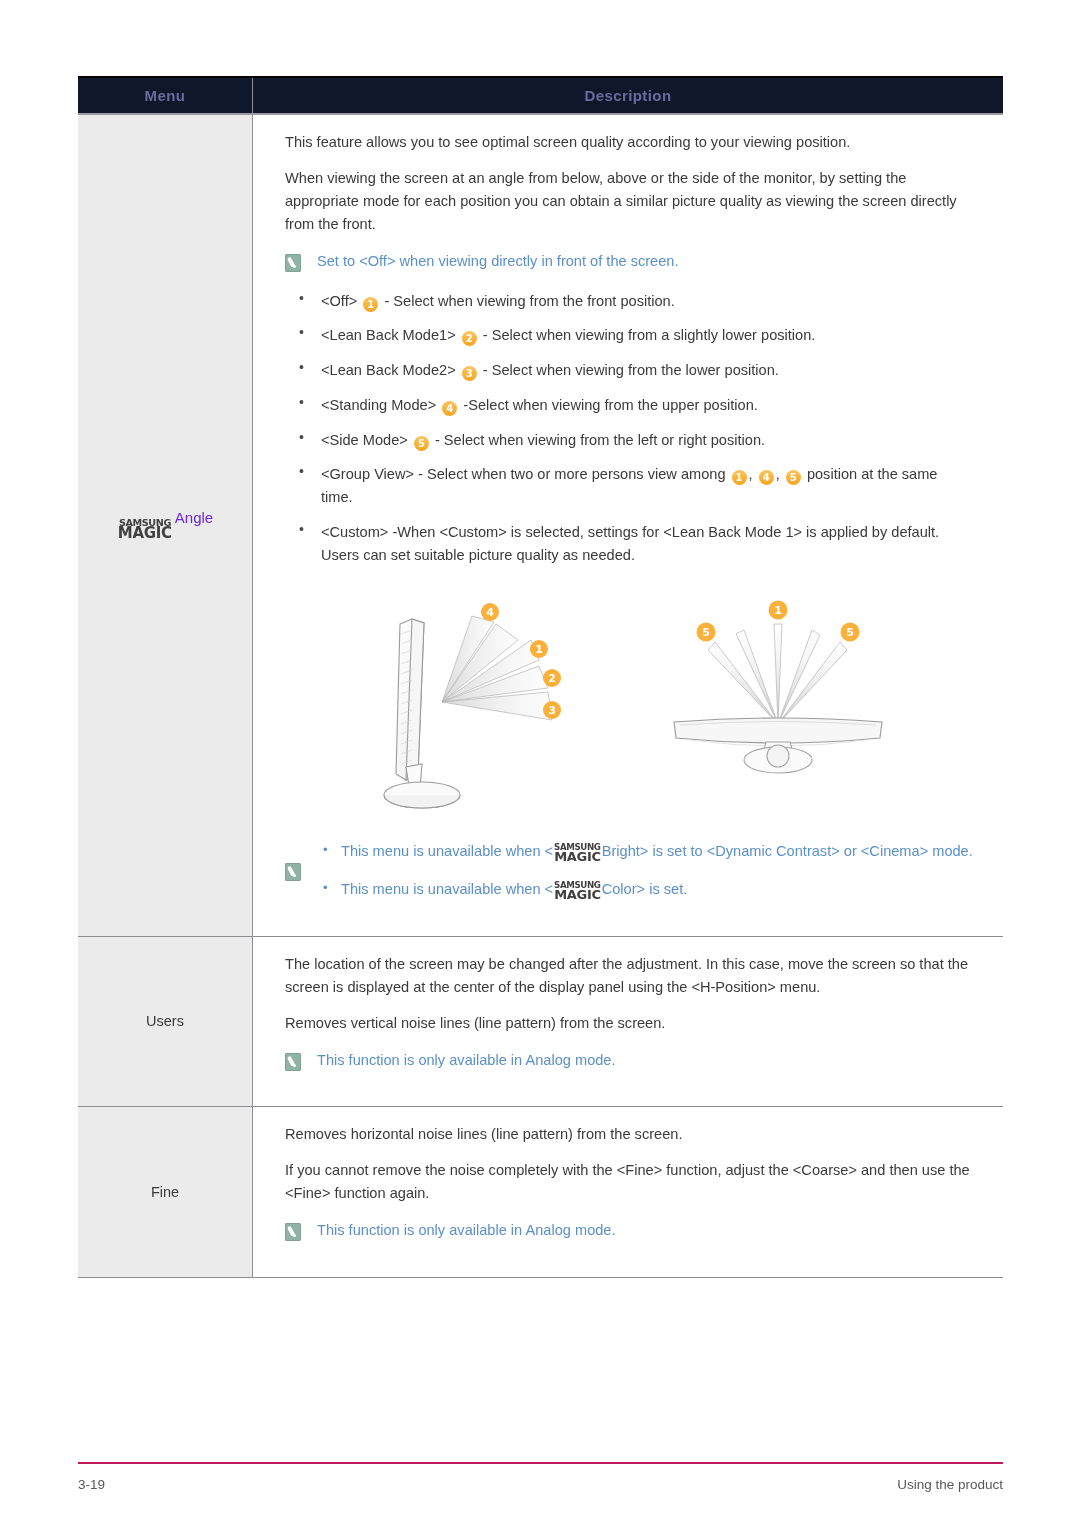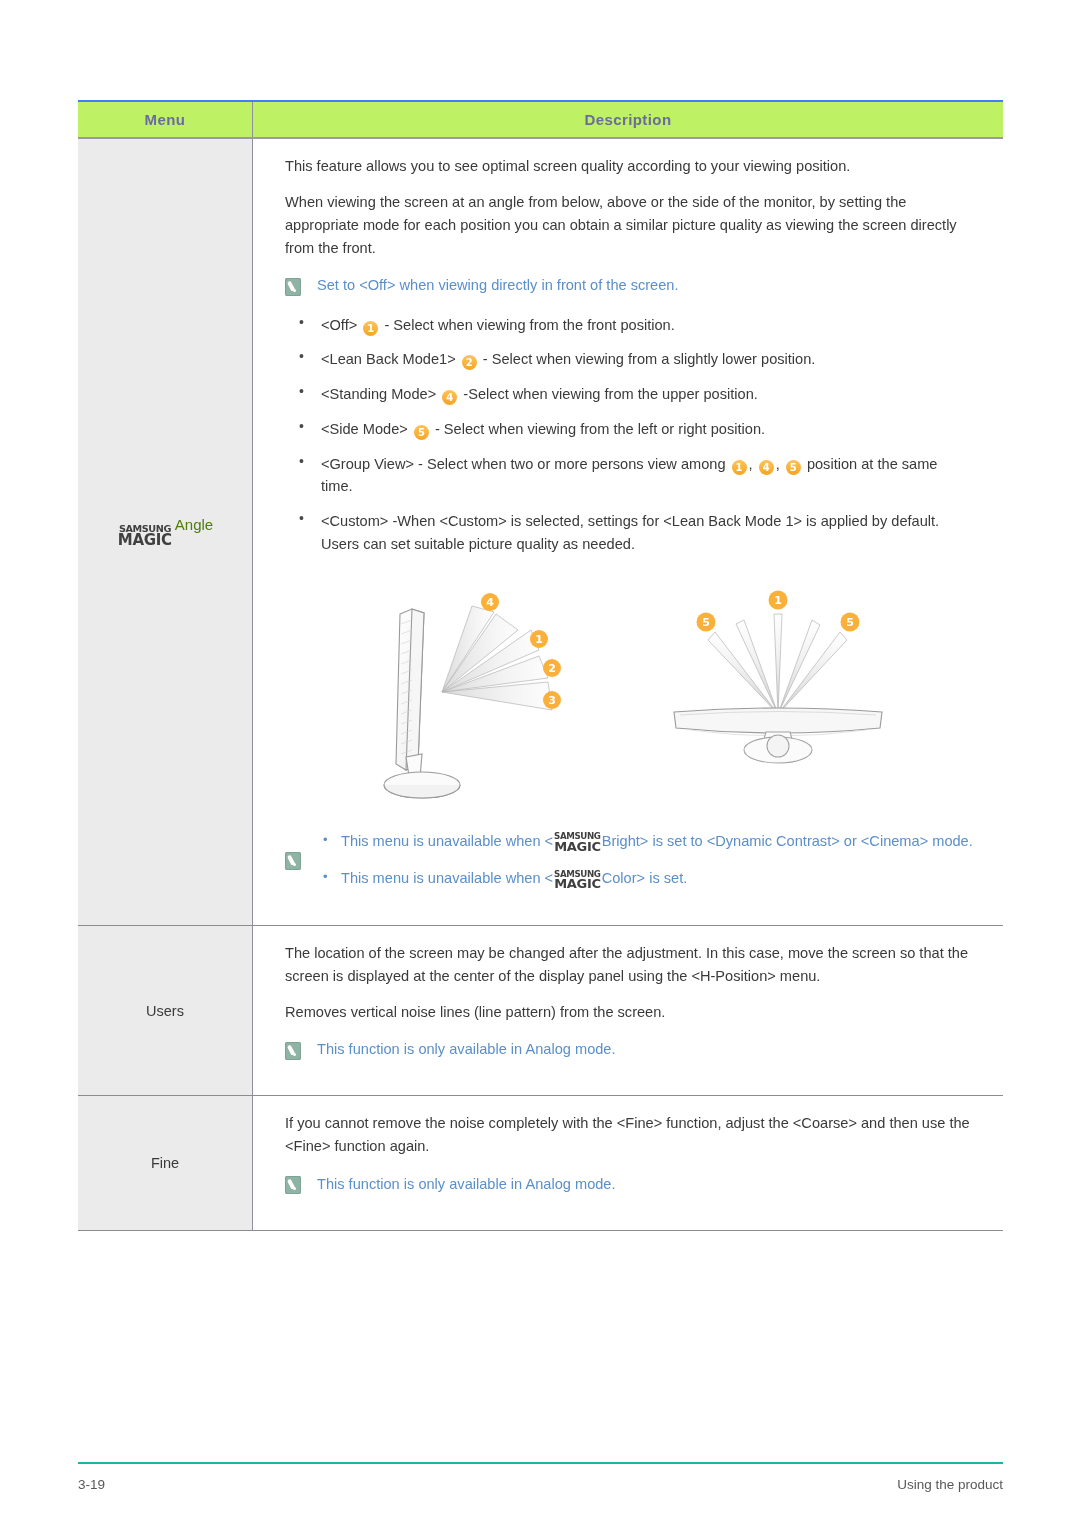--- a/index.html
+++ b/index.html
@@ -20,25 +20,24 @@
   .doc-table {
     position: absolute;
     left: 78px;
     top: 76px;
     width: 925px;
   }
 
   .table-head {
     display: flex;
     height: 39px;
-    background: #bef264;
-    border-top: 2px solid #3b82f6;
+    background: #0f172a;
+    border-top: 2px solid #000000;
     border-bottom: 2px solid #9a9aa2;
     box-sizing: border-box;
-    margin-top: 24px;
   }
   .th {
     display: flex;
     align-items: center;
     justify-content: center;
     font-size: 15px;
     font-weight: bold;
     color: #6b6b9e;
     letter-spacing: .4px;
   }
@@ -214,41 +213,41 @@
   .smagic-lg .l1 { font-size: 9.5px; }
   .smagic-lg .l2 { font-size: 15px; }
 
   .menu-label-angle {
     display: inline-flex;
     align-items: flex-end;
     justify-content: center;
   }
   .menu-label-angle .word {
     font-size: 15px;
-    color: #4d7c0f;
+    color: #6d28d9;
     margin-left: 2px;
     margin-bottom: 15px;
   }
 
   
   .figures {
     display: flex;
     justify-content: center;
     align-items: flex-start;
     margin: 26px 0 18px 0;
     gap: 44px;
   }
 
   
   .footer {
     position: absolute;
     left: 78px;
     top: 1462px;
     width: 925px;
-    border-top: 2px solid #14b8a6;
+    border-top: 2px solid #be185d;
     padding-top: 13px;
     display: flex;
     justify-content: space-between;
     font-size: 13.5px;
     color: #58585a;
     gap: 12px;
   }
 </style>
 </head>
 <body>
@@ -284,20 +283,25 @@
       <ul class="bullets">
         <li>
           <span>&lt;Off&gt;</span>
           <span class="badge">1</span>
           <span>- Select when viewing from the front position.</span>
         </li>
         <li>
           <span>&lt;Lean Back Mode1&gt;</span>
           <span class="badge">2</span>
           <span>- Select when viewing from a slightly lower position.</span>
+        </li>
+        <li>
+          <span>&lt;Lean Back Mode2&gt;</span>
+          <span class="badge">3</span>
+          <span>- Select when viewing from the lower position.</span>
         </li>
         <li>
           <span>&lt;Standing Mode&gt;</span>
           <span class="badge">4</span>
           <span>-Select when viewing from the upper position.</span>
         </li>
         <li>
           <span>&lt;Side Mode&gt;</span>
           <span class="badge">5</span>
           <span>- Select when viewing from the left or right position.</span>
@@ -445,20 +449,21 @@
       <div class="note">
         <span class="note-icon"></span>
         <span class="note-text">This function is only available in Analog mode.</span>
       </div>
     </div>
   </div>
 
   <div class="row">
     <div class="cell-menu">Fine</div>
     <div class="cell-desc">
+      <p class="para">Removes horizontal noise lines (line pattern) from the screen.</p>
       <p class="para">If you cannot remove the noise completely with the &lt;Fine&gt; function, adjust the &lt;Coarse&gt; and then use the &lt;Fine&gt; function again.</p>
       <div class="note">
         <span class="note-icon"></span>
         <span class="note-text">This function is only available in Analog mode.</span>
       </div>
     </div>
   </div>
 
 </div>
 

